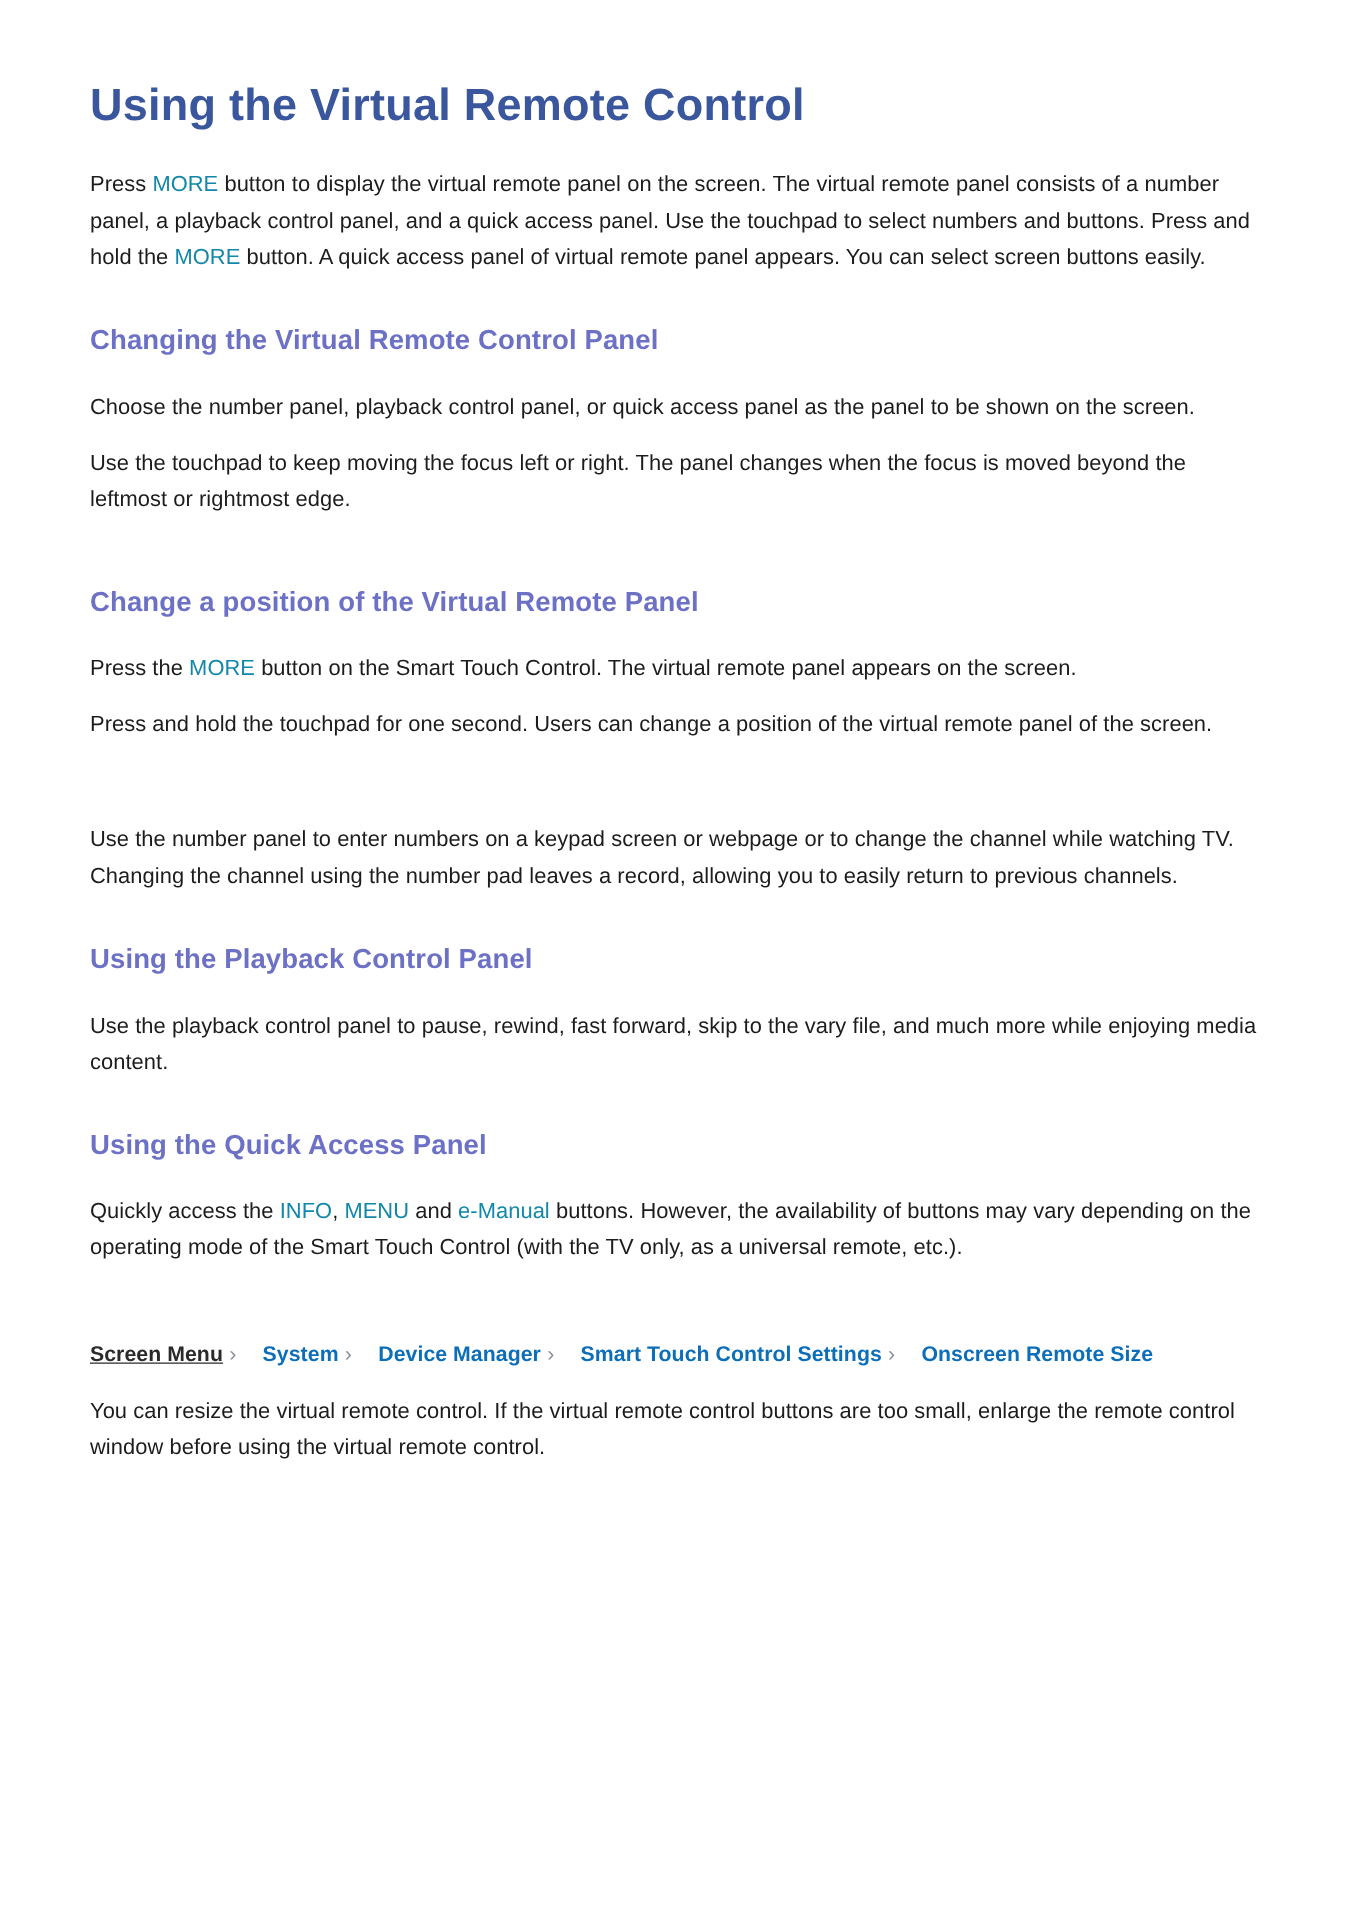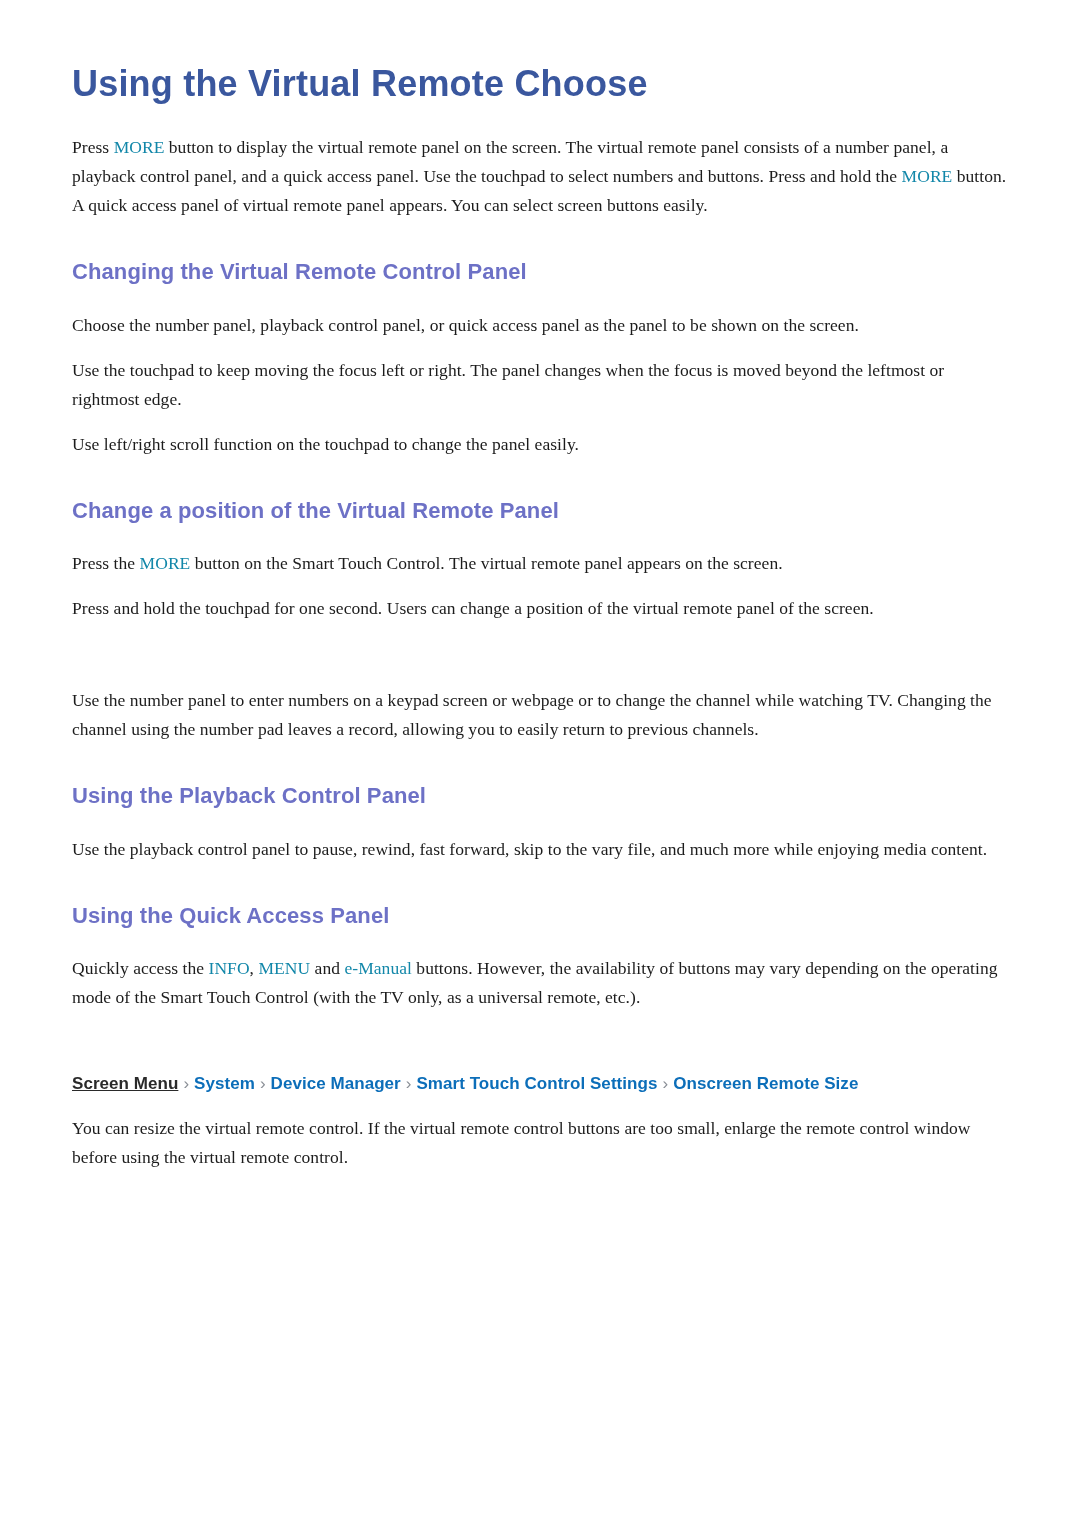--- a/index.html
+++ b/index.html
@@ -38,38 +38,38 @@
     line-height: 1.25;
     margin: 0;
   }
   .body-text {
     font-size: 17.5px;
     color: #1c1c1c;
     line-height: 29px;
     letter-spacing: 0.05px;
     margin: 0;
     max-width: 935px;
-    font-family: Liberation Serif, serif;
   }
   .accent-teal {
     color: #1287a9;
   }
   .breadcrumb {
     font-size: 17px;
     font-weight: bold;
     line-height: 28px;
     letter-spacing: 0.05px;
     margin: 0;
   }
   .crumb-root {
     color: #2a2a2a;
     text-decoration: underline;
   }
   .crumb-link {
     color: #0c6eb9;
+    margin-left: 16px;
   }
   .crumb-sep {
     color: #8a8f96;
     font-weight: normal;
     font-size: 17px;
     padding: 0 5px;
   }
 
   
   .gap-intro { height: 28px; }
@@ -77,34 +77,33 @@
   .gap-h-after { height: 25px; }
   .gap-p { height: 16px; }
   .gap-crumb-before { height: 20px; }
   .gap-crumb-after { height: 16px; }
 </style>
 </head>
 <body>
 
 <div class="page">
 
-  <h1 class="page-title">Using the Virtual Remote Choose</h1>
+  <h1 class="page-title">Using the Virtual Remote Control</h1>
 
   <div class="gap-intro"></div>
 
   <p class="body-text"><span>Press </span><span class="accent-teal">MORE</span><span> button to display the virtual remote panel on the screen. The virtual remote panel consists of a number panel, a playback control panel, and a quick access panel. Use the touchpad to select numbers and buttons. Press and hold the </span><span class="accent-teal">MORE</span><span> button. A quick access panel of virtual remote panel appears. You can select screen buttons easily.</span></p>
 
   <div class="gap-h-before"></div>
   <h2 class="section-heading">Changing the Virtual Remote Control Panel</h2>
   <div class="gap-h-after"></div>
   <p class="body-text">Choose the number panel, playback control panel, or quick access panel as the panel to be shown on the screen.</p>
   <div class="gap-p"></div>
   <p class="body-text">Use the touchpad to keep moving the focus left or right. The panel changes when the focus is moved beyond the leftmost or rightmost edge.</p>
   <div class="gap-p"></div>
-  <p class="body-text">Use left/right scroll function on the touchpad to change the panel easily.</p>
 
   <div class="gap-h-before"></div>
   <h2 class="section-heading">Change a position of the Virtual Remote Panel</h2>
   <div class="gap-h-after"></div>
   <p class="body-text"><span>Press the </span><span class="accent-teal">MORE</span><span> button on the Smart Touch Control. The virtual remote panel appears on the screen.</span></p>
   <div class="gap-p"></div>
   <p class="body-text">Press and hold the touchpad for one second. Users can change a position of the virtual remote panel of the screen.</p>
 
   <div class="gap-h-before"></div>
   <div class="gap-h-after"></div>

